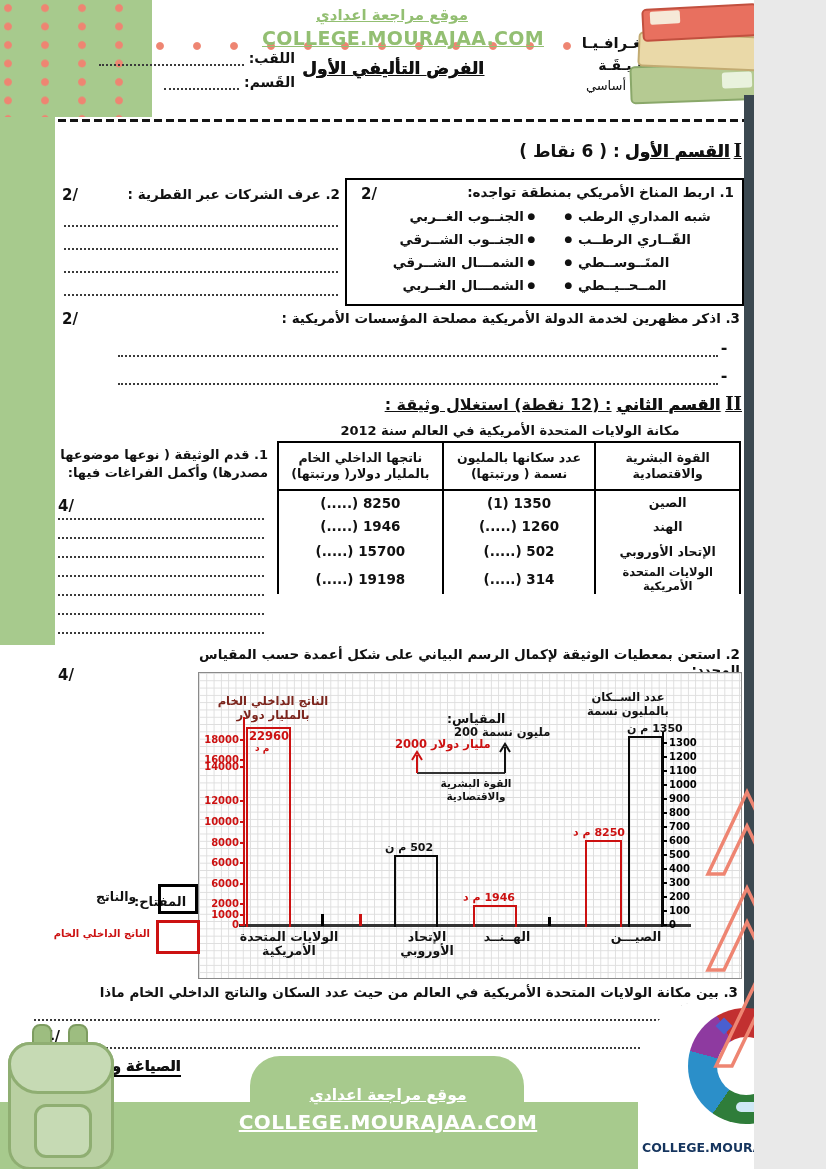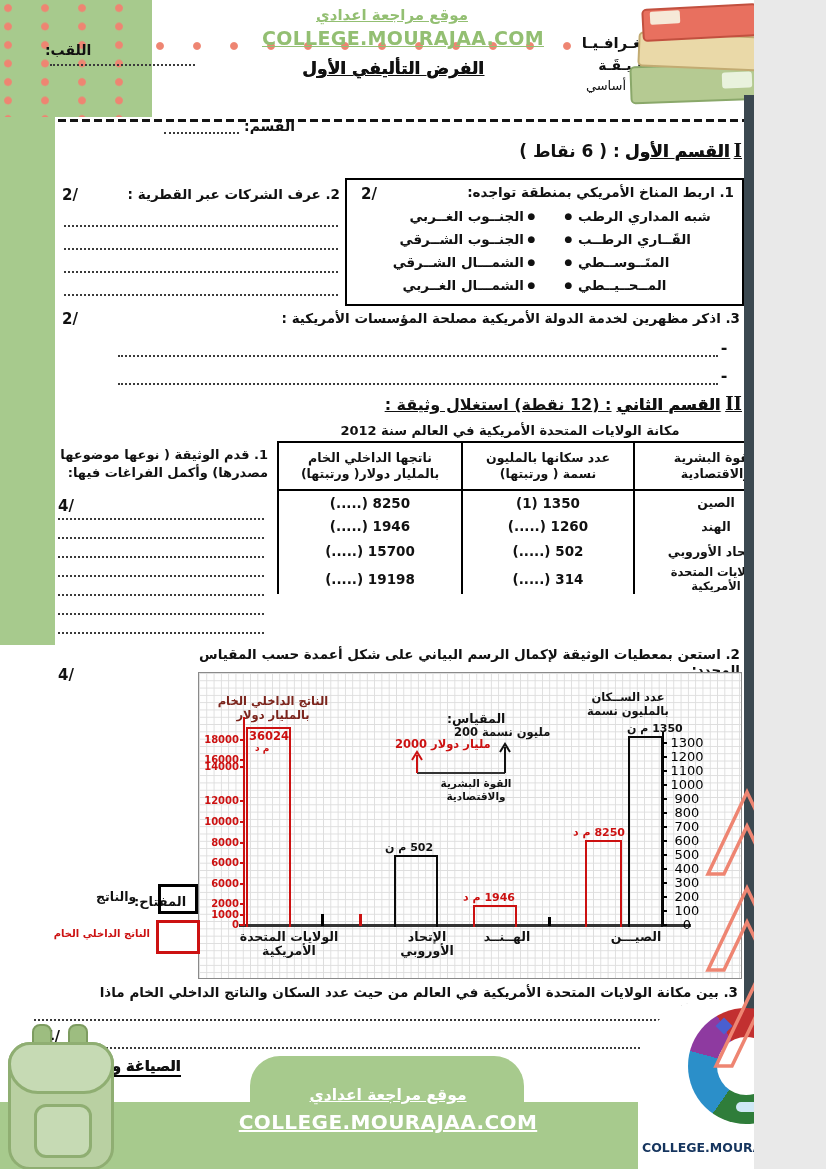--- a/index.html
+++ b/index.html
@@ -28,33 +28,33 @@
   .phead{display:flex;align-items:baseline;gap:5px;font-size:17px;}
   .roman{font-family:"DejaVu Serif",serif;font-weight:bold;font-size:18px;}
   
   .mrow{display:flex;align-items:center;height:23px;font-size:13.5px;font-weight:bold;}
   .mc1{width:158px;text-align:left;padding-left:2px;}
   .mdot{width:15px;text-align:center;font-size:9px;}
   .mgap{width:22px;}
   .mc2{width:150px;text-align:right;}
   
   table.doc{border-collapse:collapse;table-layout:fixed;width:464px;background:#fff;}
-  table.doc td{border:2px solid #000;padding:1px 11px;}
+  table.doc td{border:2px solid #000;padding:1px 1px;}
   table.doc .hd td{font-weight:bold;font-size:12.5px;text-align:center;line-height:1.3;height:44px;}
   table.doc .bd td{border-top:none;border-bottom:none;text-align:center;vertical-align:middle;}
   .ent{font-weight:bold;font-size:12.5px;}
   .val{font-weight:bold;font-size:13.5px;}
   
   .chartbox{border:1.5px solid #8a8a8a;background-color:#fefefe;
     background-image:linear-gradient(#dddddd 1px,rgba(0,0,0,0) 1px),
                      linear-gradient(90deg,#dddddd 1px,rgba(0,0,0,0) 1px);
     background-size:7.3px 7.3px;}
   .lt{position:absolute;width:38px;text-align:right;color:#c11;font-weight:bold;font-size:10px;line-height:10px;left:2px;}
   .lt::after{content:"";position:absolute;right:-6px;top:4px;width:5px;height:2px;background:#c11;}
-  .rtk{position:absolute;width:36px;text-align:center;color:#000;font-weight:normal;font-size:13px;line-height:10px;left:470px;}
+  .rtk{position:absolute;width:36px;text-align:left;color:#000;font-weight:bold;font-size:10px;line-height:10px;left:470px;}
   .rtk::before{content:"";position:absolute;left:-7px;top:4px;width:5px;height:2px;background:#000;}
   .bar{position:absolute;background:rgba(0,0,0,0);}
   .bar.red{border:2.5px solid #c11;border-bottom:none;}
   .bar.blk{border:2.5px solid #0a0a0a;border-bottom:none;}
   .blab{position:absolute;font-weight:bold;font-size:11px;white-space:nowrap;}
   .cat{position:absolute;top:257px;text-align:center;font-weight:bold;font-size:12.5px;line-height:1.15;}
   
   .wtxt{color:#fff;font-weight:bold;text-decoration:underline;text-align:center;}
   .logo-ring{border-radius:50%;
     background:conic-gradient(from -30deg,#c23030 0 55deg,#28457e 55deg 125deg,#e3b51d 125deg 185deg,#2f7d3a 185deg 245deg,#2b8fc9 245deg 315deg,#8e3aa0 315deg 360deg);}
@@ -85,25 +85,25 @@
     <div class="book" style="left:4px;top:62px;width:132px;height:34px;background:#b5ca92;border:2px solid #8aa86a;transform:rotate(-2deg);"></div>
     <div class="abs" style="left:96px;top:70px;width:30px;height:16px;background:#e9f2dd;border-radius:3px;transform:rotate(-2deg);"></div>
     <div class="book" style="left:12px;top:32px;width:122px;height:31px;background:#ead9a8;border:2px solid #c2ab72;transform:rotate(2.5deg);"></div>
     <div class="book" style="left:16px;top:4px;width:112px;height:29px;background:#e8705f;border:2px solid #c2503f;transform:rotate(-3deg);"></div>
     <div class="abs" style="left:24px;top:9px;width:30px;height:13px;background:#f6e9d8;border-radius:2px;transform:rotate(-3deg);"></div>
   </div>
 
   <div class="abs darkbar" style="left:744px;top:95px;width:17px;height:965px;z-index:7;"></div>
 
   <div class="abs" style="left:45px;top:42px;width:250px;">
-    <div style="display:flex;align-items:flex-end;height:24px;flex-direction:column;">
+    <div style="display:flex;align-items:flex-end;height:24px;">
       <span class="b" style="font-size:14px;">اللقب:</span>
       <span class="dl" style="width:145px;margin:0 5px;"></span>
     </div>
-    <div style="display:flex;align-items:flex-end;height:24px;margin-top:44px;">
+    <div style="display:flex;align-items:flex-end;height:24px;">
       <span class="b" style="font-size:14px;">القَسم:</span>
       <span class="dl" style="width:75px;margin:0 5px;"></span>
     </div>
   </div>
 
   <div class="abs dash-sep" style="left:58px;top:119px;width:686px;"></div>
 
   <div class="abs phead" style="left:490px;top:140px;width:252px;justify-content:flex-start;">
     <span class="u" style="display:inline-flex;gap:4px;align-items:baseline;">
       <span class="roman">I</span>
@@ -258,21 +258,21 @@
     <span class="rtk" style="top:219px;">200</span>
     <span class="rtk" style="top:233px;">100</span>
     <span class="rtk" style="top:247px;">0</span>
 
     <div class="bar red" style="left:47px;top:54px;width:41px;height:198px;"></div>
     <div class="bar blk" style="left:195px;top:182px;width:40px;height:70px;"></div>
     <div class="bar red" style="left:274px;top:232px;width:40px;height:20px;"></div>
     <div class="bar red" style="left:386px;top:167px;width:33px;height:85px;"></div>
     <div class="bar blk" style="left:429px;top:63px;width:31px;height:189px;"></div>
 
-    <span class="blab" style="left:50px;top:56px;color:#c11;font-size:11.5px;">36024</span>
+    <span class="blab" style="left:50px;top:56px;color:#c11;font-size:11.5px;">22960</span>
     <span class="blab" style="left:56px;top:70px;color:#c11;font-size:9px;">م د</span>
     <span class="blab" style="left:186px;top:168px;">502 م ن</span>
     <span class="blab" style="left:264px;top:218px;color:#c11;">1946 م د</span>
     <span class="blab" style="left:374px;top:153px;color:#c11;">8250 م د</span>
     <span class="blab" style="left:428px;top:49px;">1350 م ن</span>
 
     <div class="abs" style="left:122px;top:241px;width:3px;height:12px;background:#000;"></div>
     <div class="abs" style="left:160px;top:241px;width:3px;height:12px;background:#c11;"></div>
     <div class="abs" style="left:349px;top:244px;width:3px;height:9px;background:#000;"></div>
 

